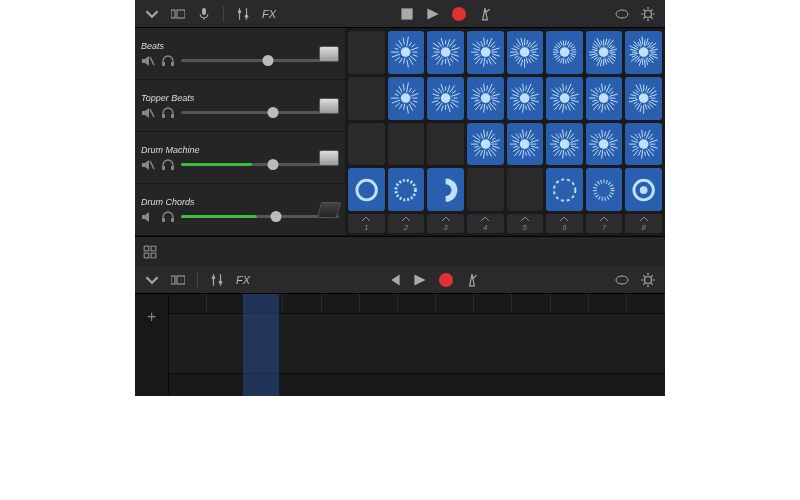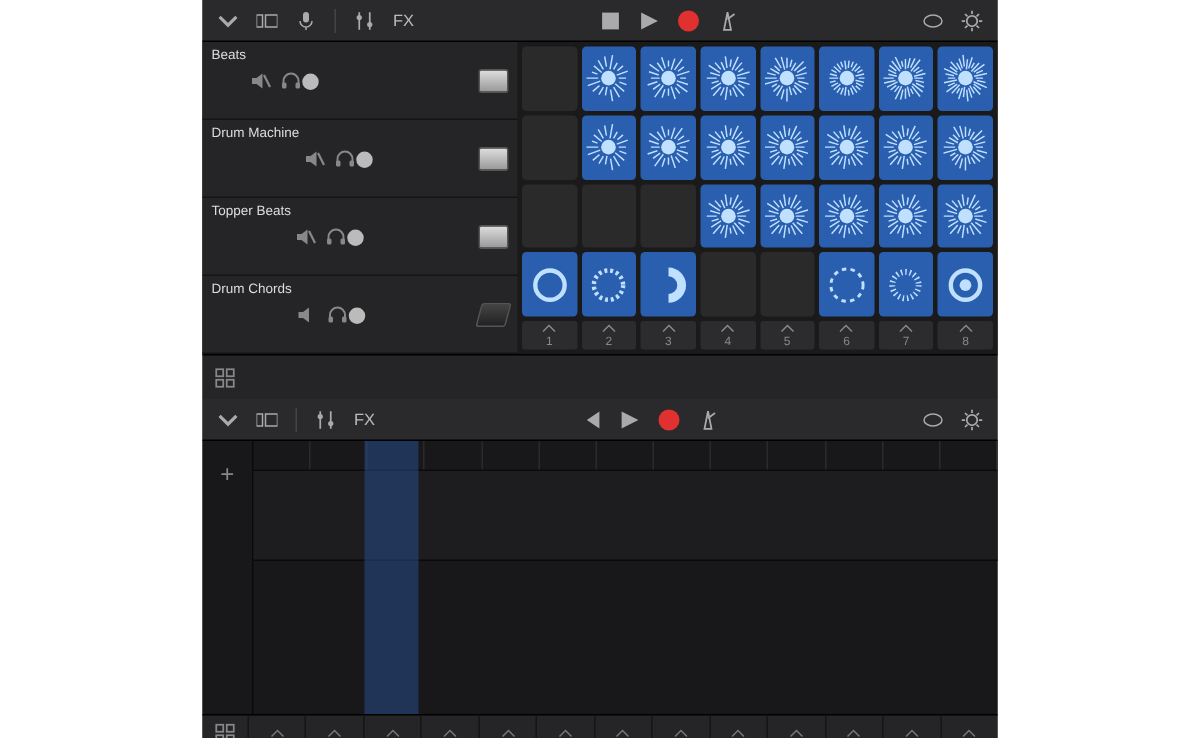--- a/index.html
+++ b/index.html
@@ -1,32 +1,32 @@
 <!DOCTYPE html>
 <html><head>
 <meta charset="utf-8">
 <style>
   * { box-sizing: border-box; margin: 0; padding: 0; }
   body { background: #fff; font-family: -apple-system, Helvetica, Arial, sans-serif; font-size: 10px; color: #ccc; }
-  .frame { width: 800px; height: 492px; margin: 0 auto; background: #fff; position: relative; }
+  .frame { width: 800px; height: 396px; margin: 0 auto; background: #fff; position: relative; font-style: italic; }
   .app { position: absolute; left: 135px; top: 0; width: 530px; height: 500px; background: #1a1a1a; display: flex; flex-direction: column; }
 
   
   .toolbar { height: 28px; background: #2a2a2c; display: flex; align-items: center; padding: 0 6px; gap: 4px; border-bottom: 1px solid #000; }
   .toolbar .spacer { flex: 1; }
   .tbtn { width: 22px; height: 20px; display: flex; align-items: center; justify-content: center; color: #aaa; cursor: pointer; }
   .tbtn svg { width: 14px; height: 14px; }
   .fxlabel { font-size: 11px; color: #bbb; padding: 0 4px; cursor: pointer; }
   .rec { width: 14px; height: 14px; border-radius: 50%; background: #e03030; }
   .divider-v { width: 1px; height: 16px; background: #444; margin: 0 4px; }
 
   
   .upper { flex: 0 0 208px; display: flex; background: #1f1f1f; }
   .tracklist { width: 210px; display: flex; flex-direction: column; background: #252527; }
-  .track { flex: 1; border-bottom: 1px solid #151515; padding: 3px 6px 2px 6px; display: flex; justify-content: flex-start; gap: 3px; position: relative; }
+  .track { flex: 1; border-bottom: 1px solid #151515; padding: 3px 6px 2px 6px; display: flex; flex-direction: column; justify-content: center; gap: 3px; position: relative; }
   .track-name { font-size: 9px; color: #ddd; }
   .track-row { display: flex; align-items: center; gap: 6px; }
   .ticon { width: 14px; height: 14px; color: #888; }
   .ticon svg { width: 100%; height: 100%; }
   .slider { flex: 1; height: 3px; background: #555; border-radius: 2px; position: relative; }
   .slider.green .fill { position: absolute; left: 0; top: 0; height: 100%; background: #3ac03a; border-radius: 2px; }
   .slider .knob { position: absolute; top: -4px; width: 11px; height: 11px; border-radius: 50%; background: #bbb; transform: translateX(-50%); }
   .inst-icon { position: absolute; right: 6px; top: 50%; transform: translateY(-50%); width: 20px; height: 16px; background: linear-gradient(#ddd,#999); border: 1px solid #555; border-radius: 2px; }
   .inst-icon.keys { background: linear-gradient(#444,#222); transform: translateY(-50%) skewX(-15deg); }
 
@@ -143,52 +143,52 @@
                   <rect x="10" y="7" width="3" height="4" rx="1" fill="currentColor"></rect>
                 </svg></div>
       <div class="slider ">
 
         <div class="knob" style="left:55%"></div>
       </div>
     </div>
     <div class="inst-icon "></div>
           </div>
           <div class="track">
-    <div class="track-name">Drum Machine</div>
+    <div class="track-name">Topper Beats</div>
     <div class="track-row">
       <div class="ticon"><svg viewBox="0 0 14 12">
                   <path d="M1 4h3l4-3v10l-4-3H1z" fill="currentColor"></path>
                   <line x1="9" y1="2" x2="13" y2="10" stroke="currentColor" stroke-width="1.5"></line>
                 </svg></div>
       <div class="ticon"><svg viewBox="0 0 14 12">
                   <path d="M2 8V6a5 5 0 0110 0v2" fill="none" stroke="currentColor" stroke-width="1.3"></path>
                   <rect x="1" y="7" width="3" height="4" rx="1" fill="currentColor"></rect>
                   <rect x="10" y="7" width="3" height="4" rx="1" fill="currentColor"></rect>
                 </svg></div>
-      <div class="slider green">
-        <div class="fill" style="width:45%"></div>
+      <div class="slider ">
+
         <div class="knob" style="left:58%"></div>
       </div>
     </div>
     <div class="inst-icon "></div>
           </div>
           <div class="track">
-    <div class="track-name">Topper Beats</div>
+    <div class="track-name">Drum Machine</div>
     <div class="track-row">
       <div class="ticon"><svg viewBox="0 0 14 12">
                   <path d="M1 4h3l4-3v10l-4-3H1z" fill="currentColor"></path>
                   <line x1="9" y1="2" x2="13" y2="10" stroke="currentColor" stroke-width="1.5"></line>
                 </svg></div>
       <div class="ticon"><svg viewBox="0 0 14 12">
                   <path d="M2 8V6a5 5 0 0110 0v2" fill="none" stroke="currentColor" stroke-width="1.3"></path>
                   <rect x="1" y="7" width="3" height="4" rx="1" fill="currentColor"></rect>
                   <rect x="10" y="7" width="3" height="4" rx="1" fill="currentColor"></rect>
                 </svg></div>
-      <div class="slider ">
-
+      <div class="slider green">
+        <div class="fill" style="width:45%"></div>
         <div class="knob" style="left:58%"></div>
       </div>
     </div>
     <div class="inst-icon "></div>
           </div>
           <div class="track">
     <div class="track-name">Drum Chords</div>
     <div class="track-row">
       <div class="ticon"><svg viewBox="0 0 14 12">
                   <path d="M1 4h3l4-3v10l-4-3H1z" fill="currentColor"></path>

